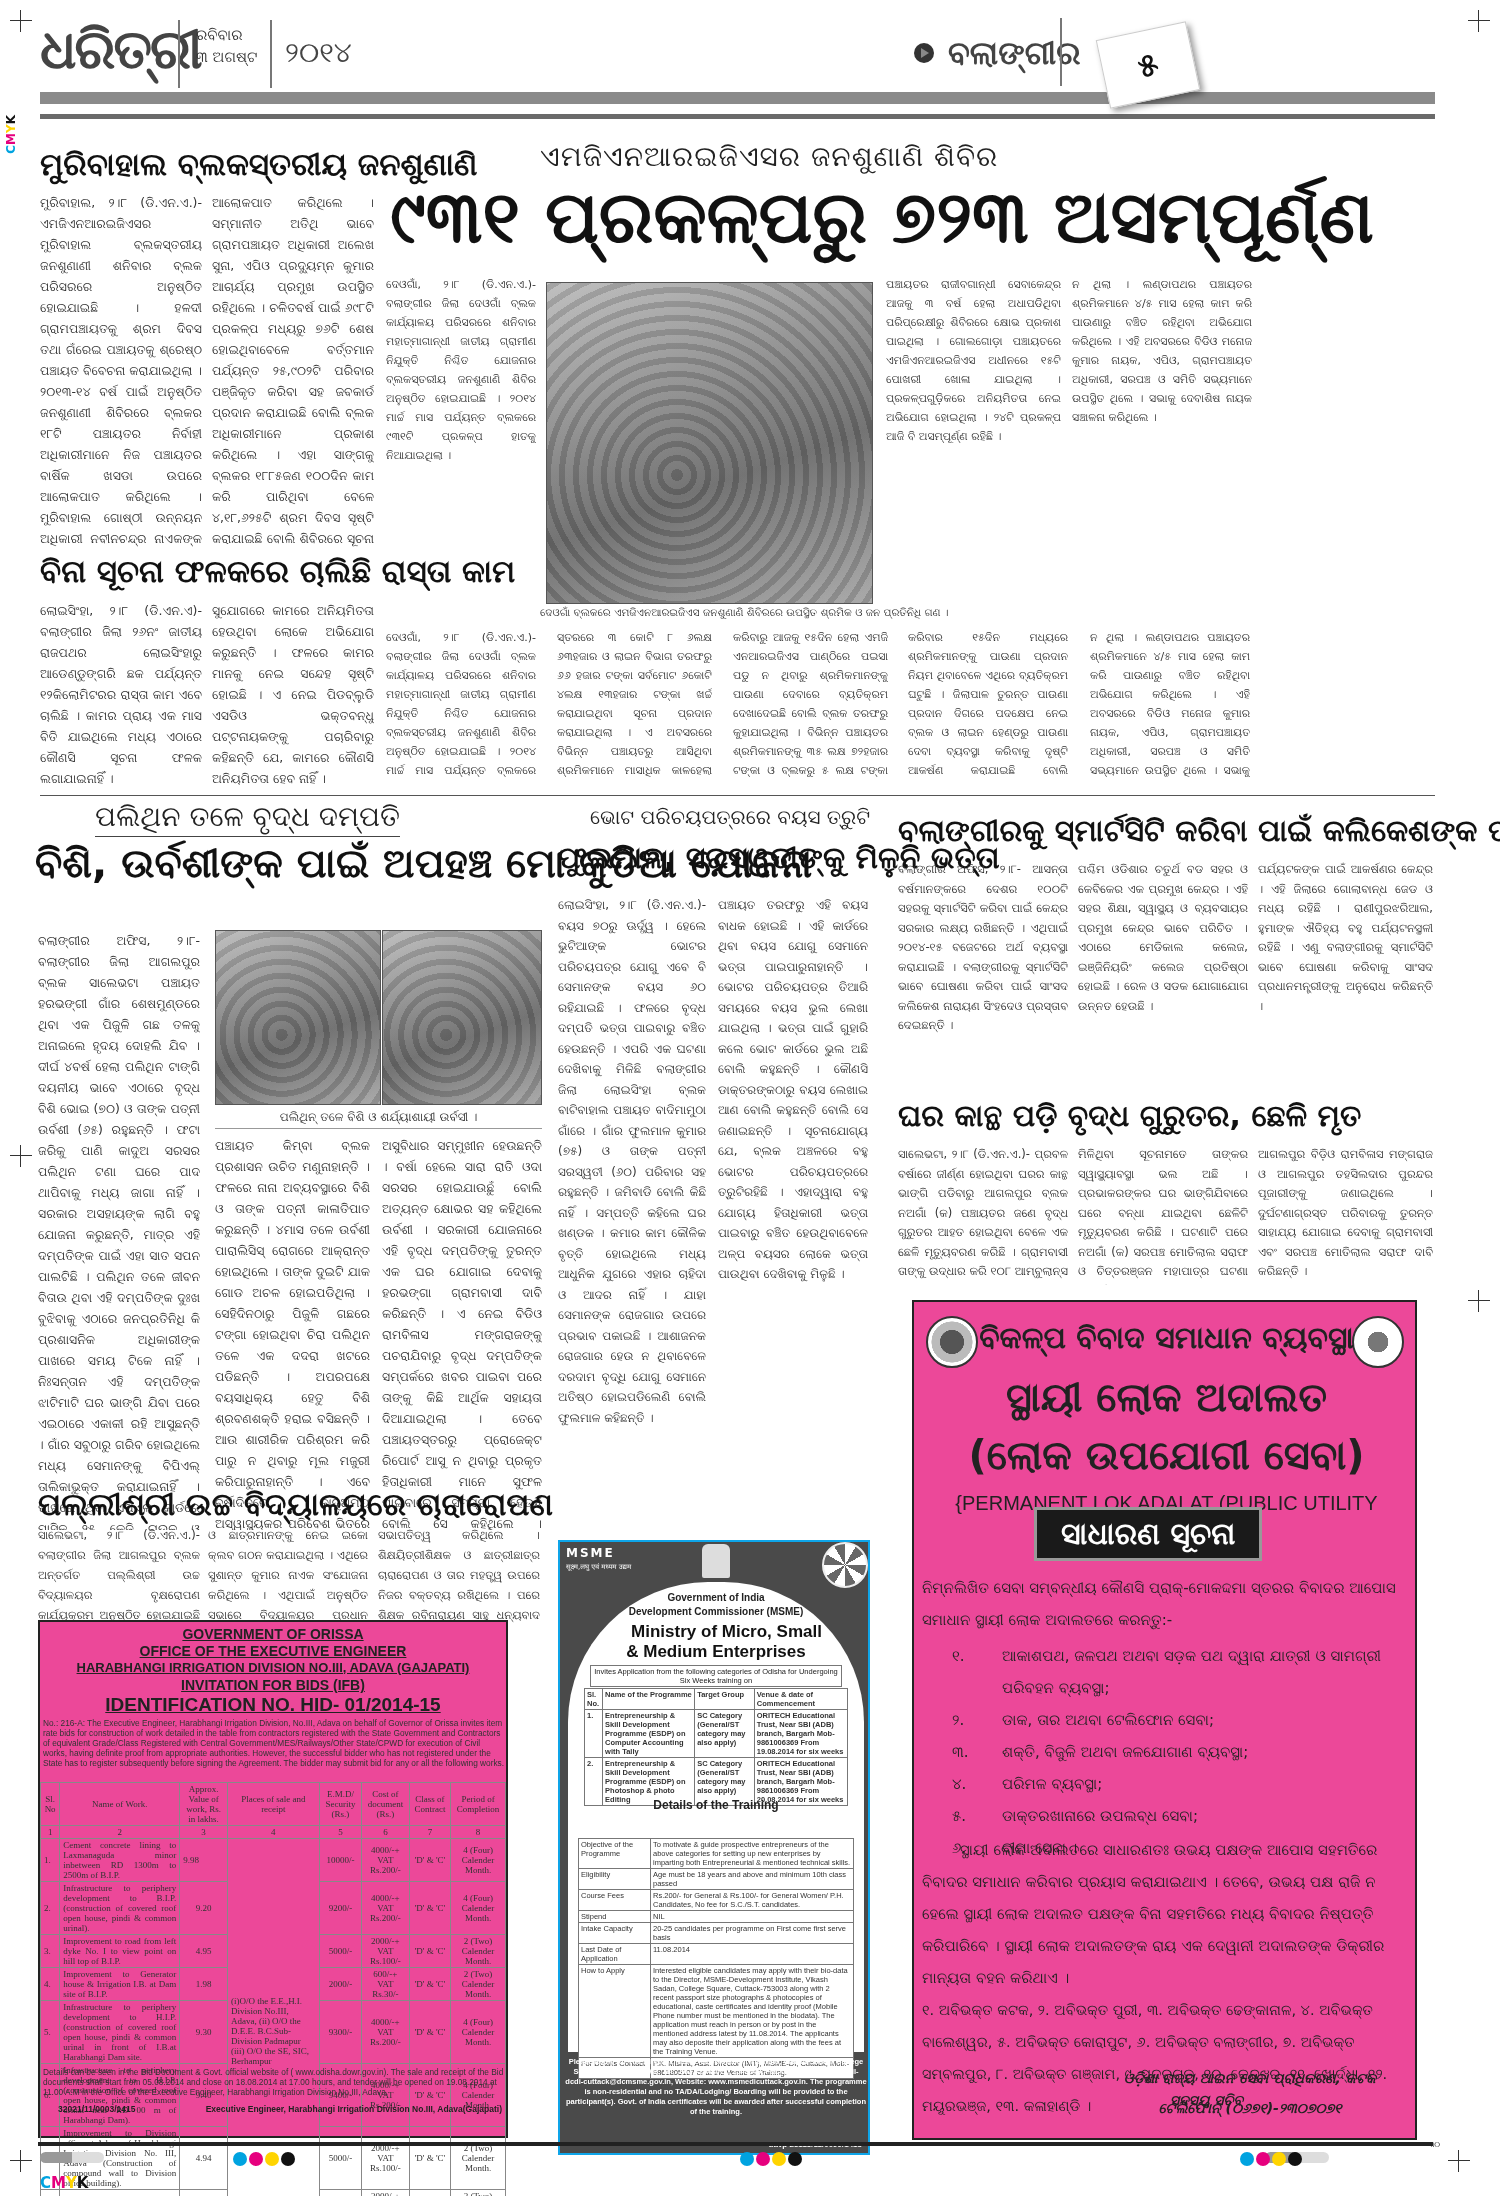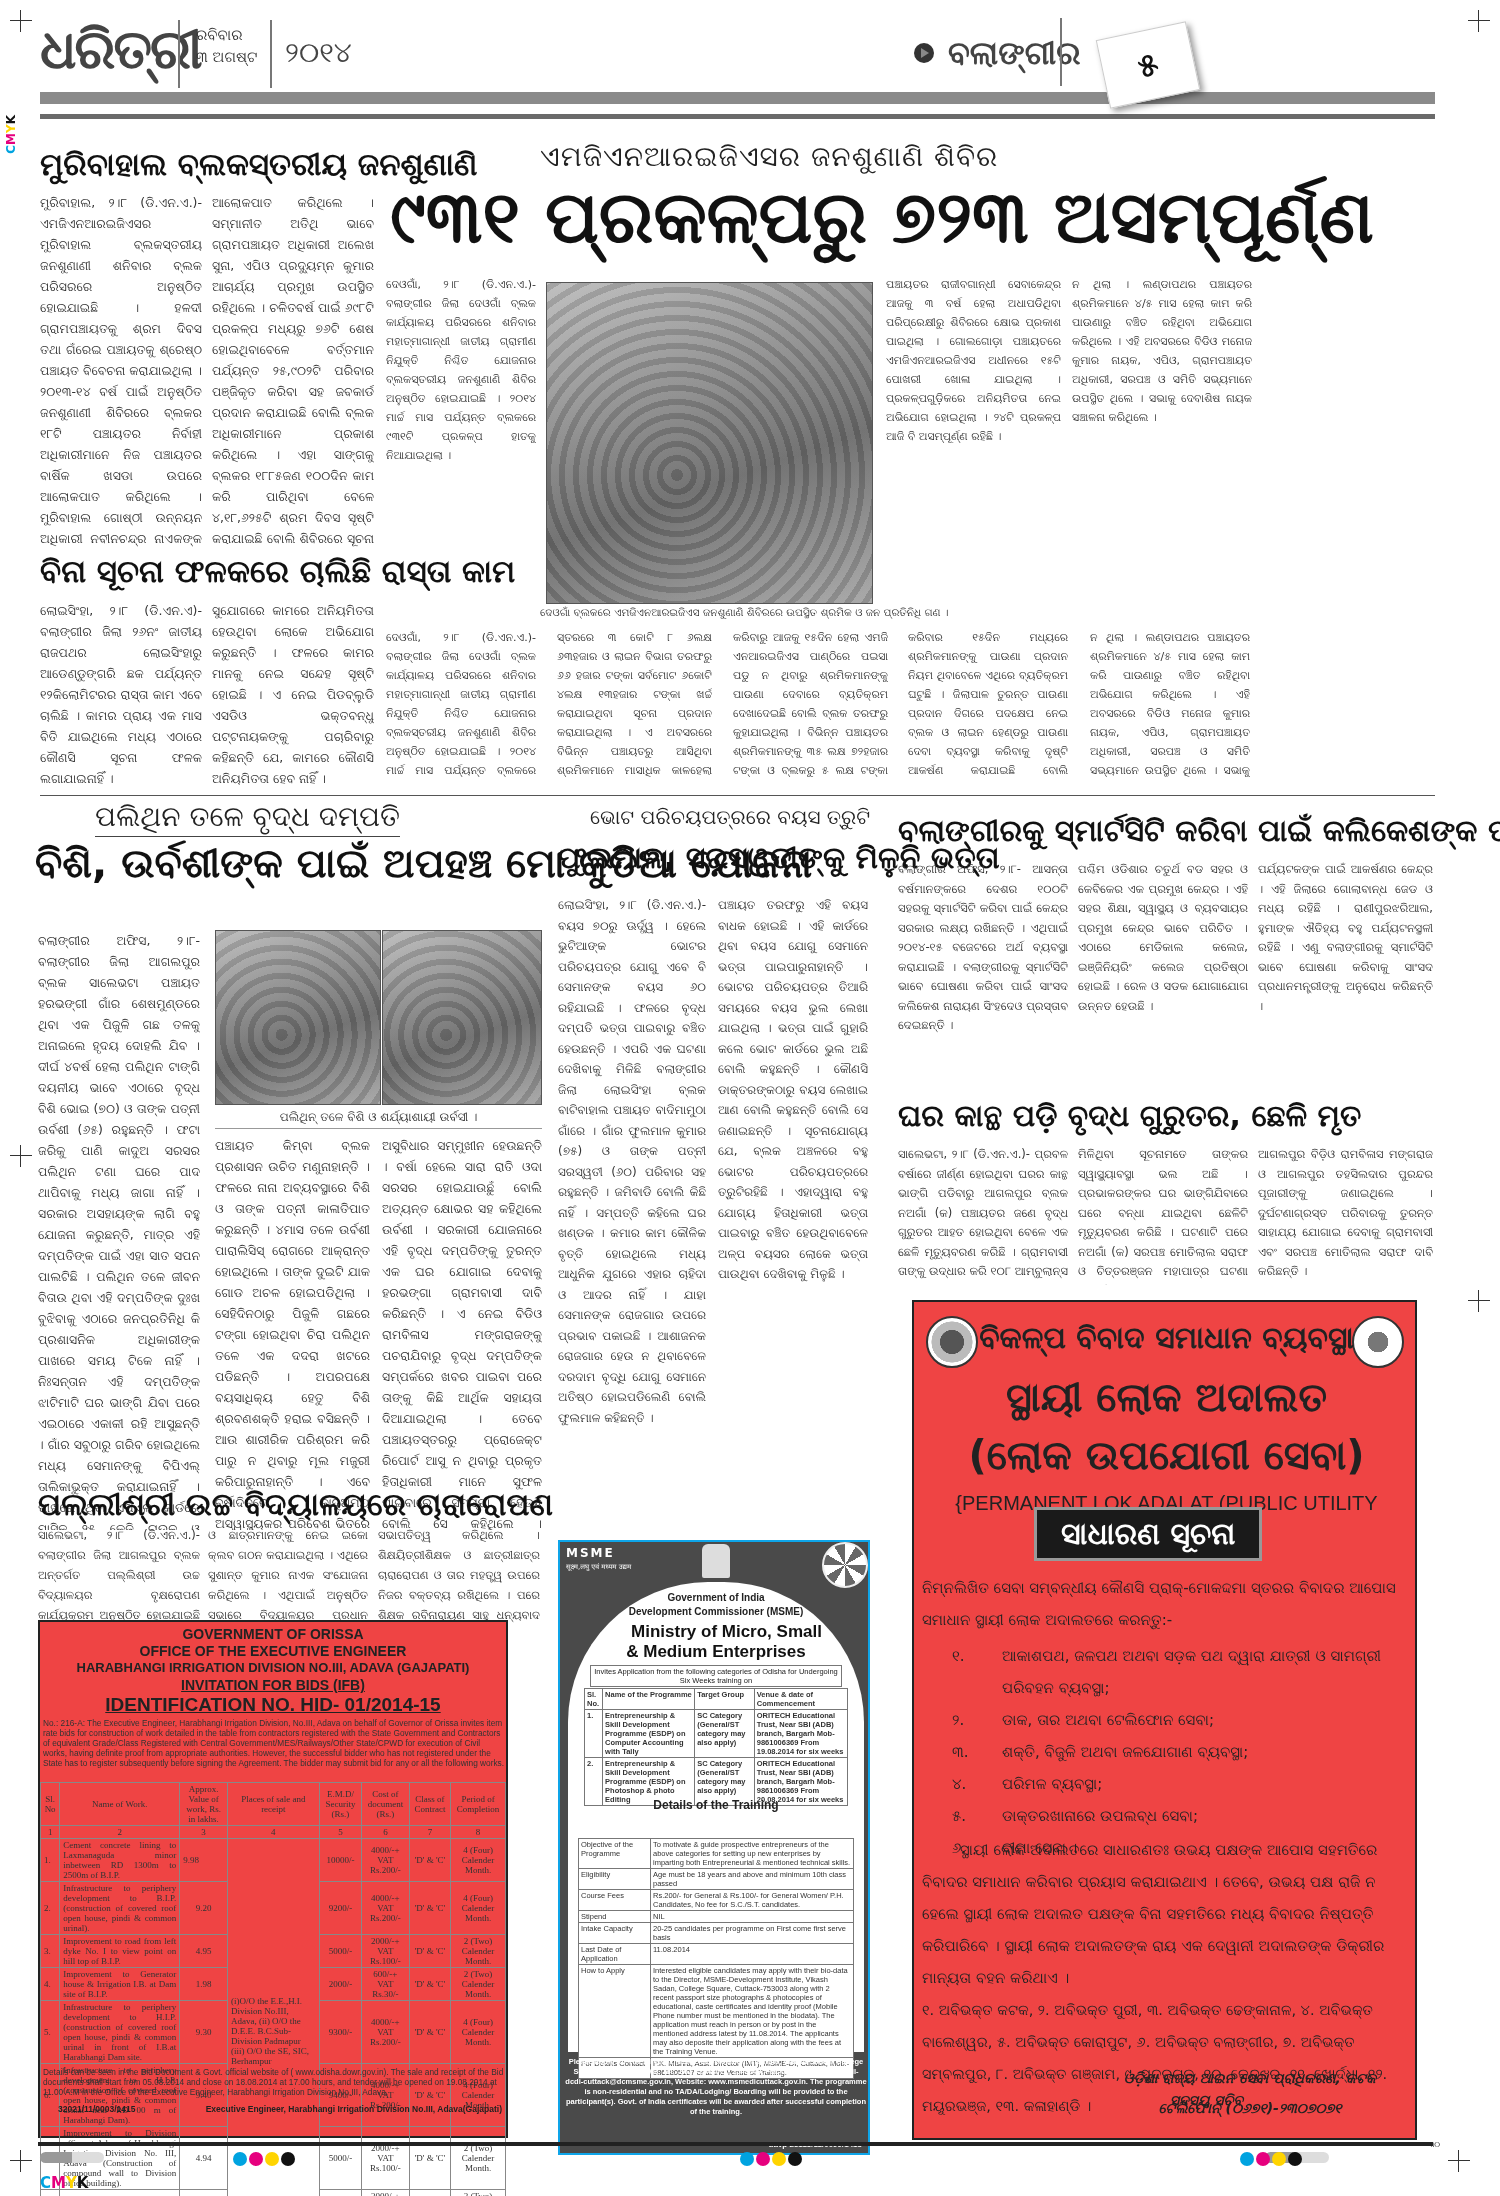--- a/index.html
+++ b/index.html
@@ -27,29 +27,29 @@
   
   .hl { position: absolute; font-weight: bold; color: #111; white-space: nowrap; line-height: 1.05; }
   .sub-hl { position: absolute; color: #222; white-space: nowrap; }
   .body-col { position: absolute; font-size: 12.5px; line-height: 21px; color: #333; text-align: justify; overflow: hidden; }
   .photo { position: absolute; background: linear-gradient(160deg, #bcbcbc 0%, #8d8d8d 35%, #6b6b6b 60%, #a5a5a5 100%); border: 1px solid #555; overflow: hidden; }
   .photo::after { content: ""; position: absolute; inset: 0; background: repeating-radial-gradient(circle at 40% 60%, rgba(0,0,0,0.12) 0 6px, rgba(255,255,255,0.06) 6px 14px); }
   .caption { position: absolute; font-size: 12px; color: #333; text-align: center; }
   .rule { position: absolute; height: 1px; background: #999; }
 
   
-  .ad-box { position: absolute; border: 2px solid #222; background: #ef4444; }
+  .ad-box { position: absolute; border: 2px solid #222; background: #ec4899; }
   .ad-emblem { position: absolute; width: 52px; height: 52px; border-radius: 50%; border: 2px solid #333; background: radial-gradient(circle, #555 0 35%, #bbb 36% 60%, #fff 61%); }
   .notice-label { position: absolute; background: #1a1a1a; color: #fff; font-weight: bold; font-size: 30px; padding: 6px 24px; border: 3px solid #999; }
   .ad-text { position: absolute; font-size: 15px; line-height: 32px; color: #222; }
   .list-item { display: flex; }
   .list-num { width: 50px; }
 
   
-  .ifb-title { position: absolute; left: 0; width: 100%; text-align: center; font-weight: bold; color: #222; font-family: "Liberation Sans", sans-serif; }
+  .ifb-title { position: absolute; left: 0; width: 100%; text-align: center; font-weight: bold; color: #222; font-family: "Liberation Sans", sans-serif; text-decoration: underline; }
   table.ifb { border-collapse: collapse; font-family: "Liberation Serif", serif; font-size: 9px; color: #333; }
   table.ifb td, table.ifb th { border: 1px solid #888; padding: 1px 3px; vertical-align: middle; font-weight: normal; }
   table.ifb th { text-align: center; }
 
   
   .msme { position: absolute; background: #4a4a4a; border: 2px solid #0ea5e9; overflow: hidden; }
   .msme-inner { position: absolute; background: #fff; }
   table.msme-t { border-collapse: collapse; font-family: "Liberation Sans", sans-serif; font-size: 7.5px; color: #333; width: 100%; }
   table.msme-t td { border: 1px solid #777; padding: 1px 2px; vertical-align: top; }
 

